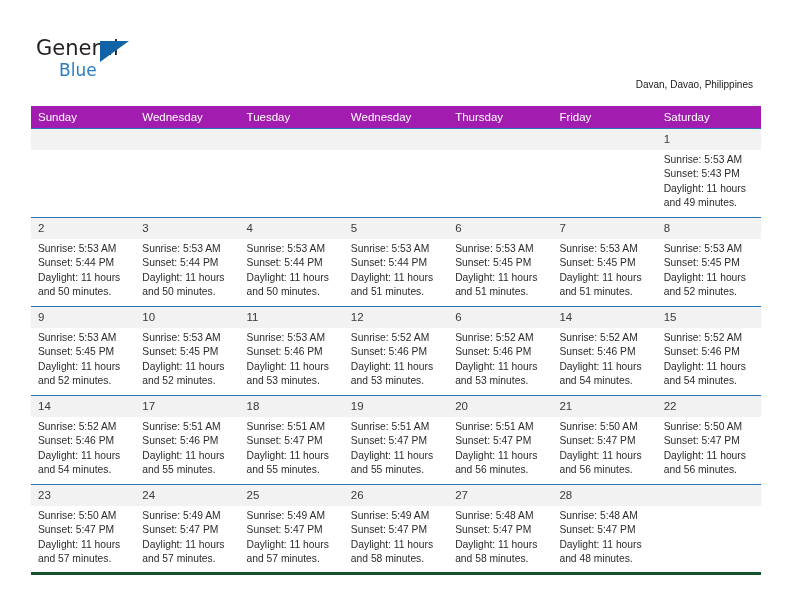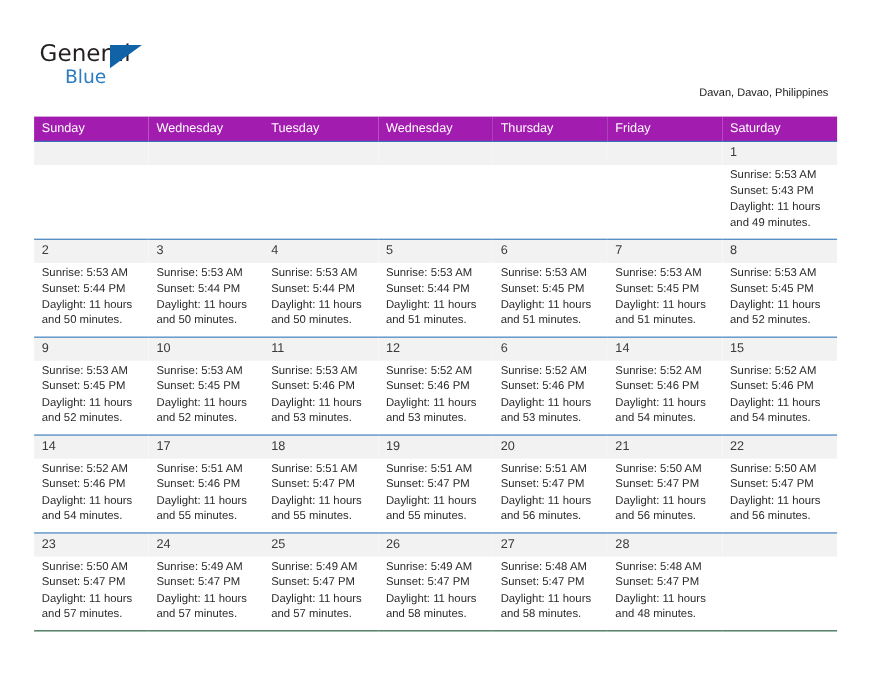--- a/index.html
+++ b/index.html
@@ -101,21 +101,21 @@
   }
   .cal td {
     width: 104.28px;
     height: 89px;
     vertical-align: top;
     padding: 0;
     border-top: 1px solid #2e75b6;
     background: #ffffff;
   }
   .cal tbody tr:last-child td {
-    border-bottom: 1px solid #14532d;
+    border-bottom: 3px solid #14532d;
   }
   .daynum {
     display: block;
     background: #f2f2f2;
     color: #3a3a3a;
     font-size: 11.5px;
     line-height: 15px;
     padding: 3px 0 3px 7px;
     height: 21px;
   }

